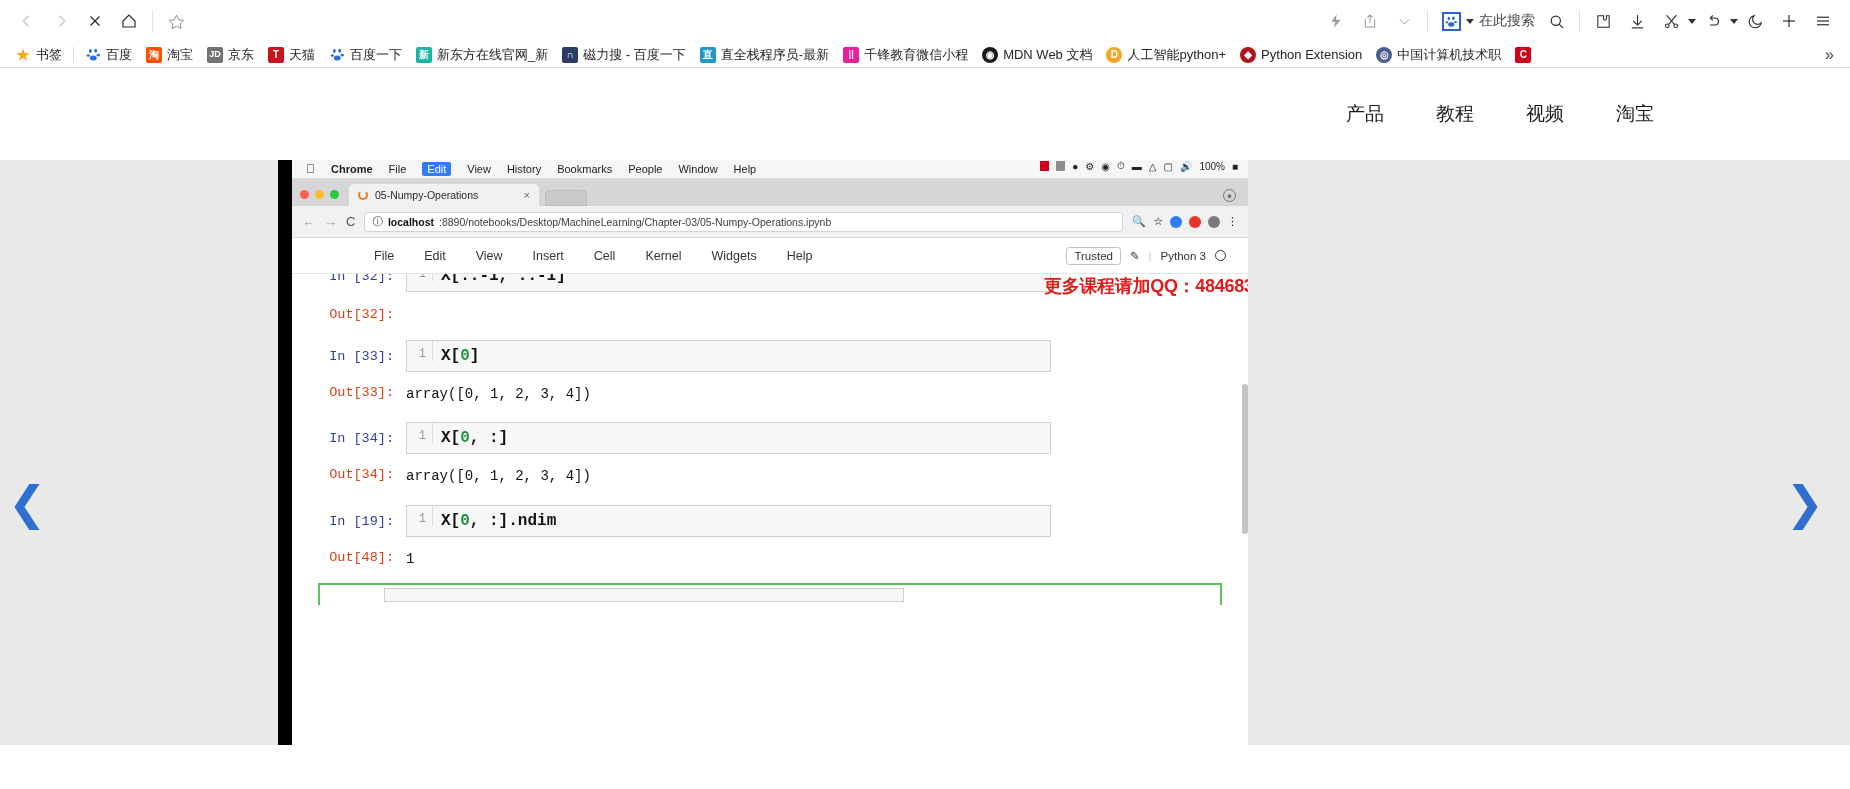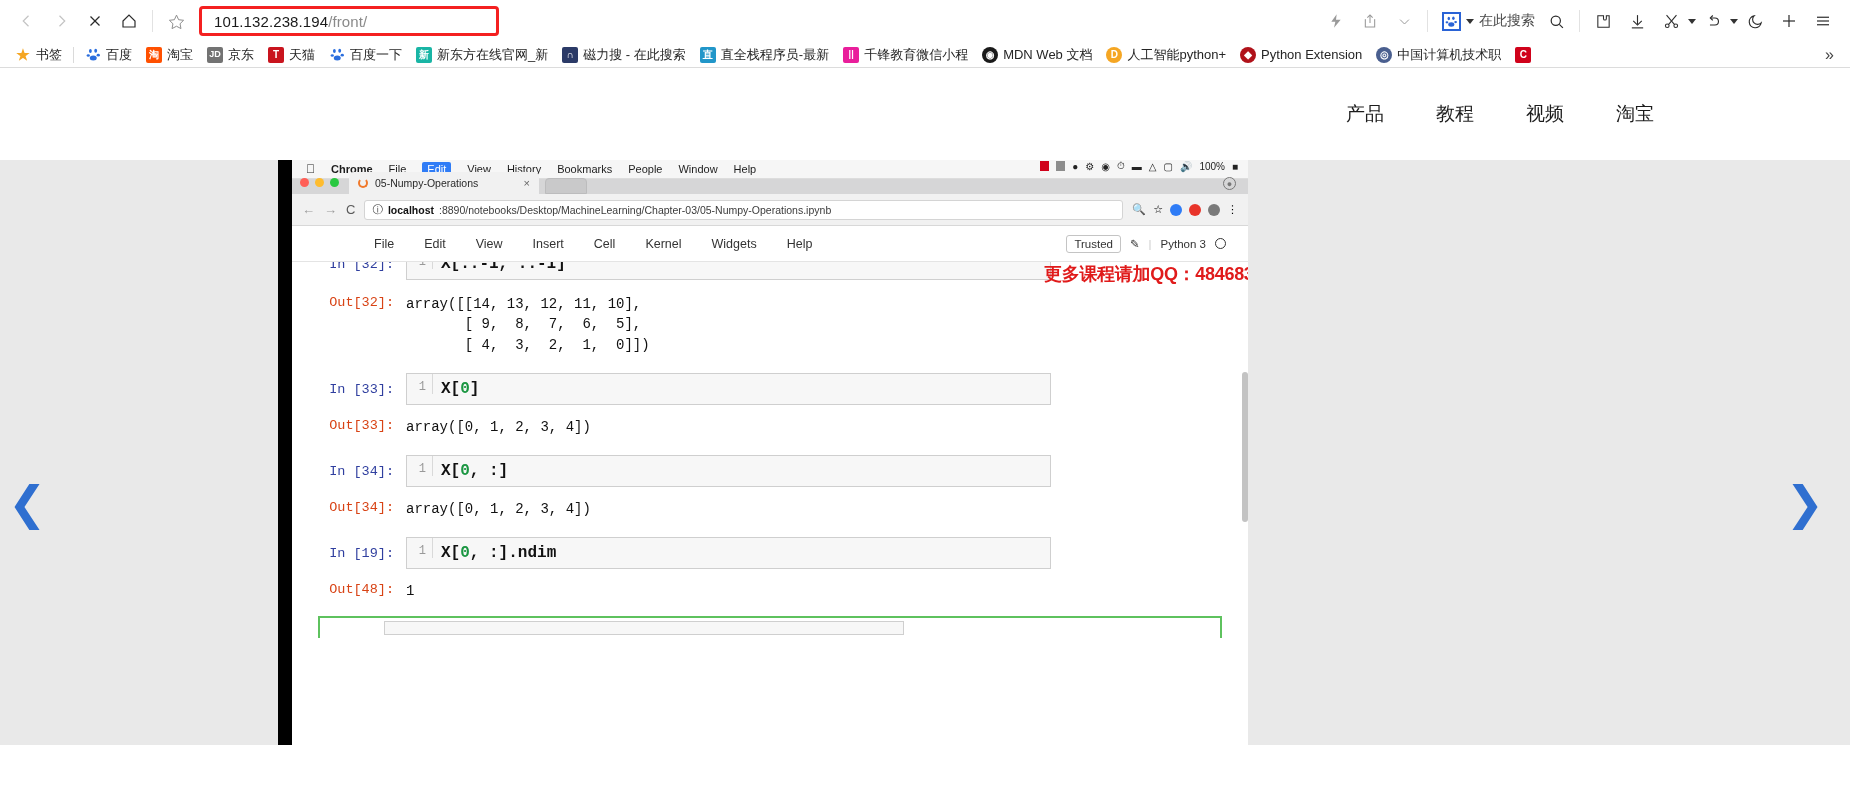--- a/index.html
+++ b/index.html
@@ -183,21 +183,21 @@
     background: #2f7cf6; color: #fff; padding: 1px 5px; border-radius: 2px;
   }
   .mac-status {
     position: absolute; right: 10px; top: 0;
     display: flex; align-items: center; gap: 7px;
     font-size: 10px; color: #222;
   }
   .sq { width: 9px; height: 10px; display:inline-block; }
 
   .chrome-tabs {
-    height: 15px; background: #d6d6d7;
+    height: 27px; background: #d6d6d7;
     display: flex; align-items: flex-end;
     padding-left: 8px; position: relative;
   }
   .traffic { display:flex; align-items:center; gap:6px; padding-bottom:7px; padding-right:10px;}
   .tl { width:9px;height:9px;border-radius:50%; }
   .chrome-tab {
     height: 22px;
     background: #f1f1f1;
     border-radius: 5px 5px 0 0;
     display: flex; align-items: center;
@@ -368,24 +368,20 @@
   <div class="tb-btn">
     <svg width="18" height="18" viewBox="0 0 24 24" fill="none" stroke="currentColor" stroke-width="1.6">
       <path d="M4 12 L12 4 L20 12 V20 H4 Z"></path>
     </svg>
   </div>
   <div class="tb-sep"></div>
   <div class="tb-btn">
     <svg width="17" height="17" viewBox="0 0 24 24" fill="none" stroke="#8d8d8d" stroke-width="1.4">
       <polygon points="12,3 15,9.5 22,10.3 17,15.2 18.3,22 12,18.7 5.7,22 7,15.2 2,10.3 9,9.5"></polygon>
     </svg>
-  </div>
-  <div class="url-bar">
-    <span>101.132.238.194</span>
-      <span class="url-path">/front/</span>
   </div>
 
   <div class="toolbar-spacer"></div>
 
   <div class="tb-right">
     <div class="tb-btn">
       <svg width="16" height="16" viewBox="0 0 24 24" fill="#9a9a9a">
           <polygon points="13,2 5,13 11,13 9,22 19,10 12,10"></polygon>
         </svg>
     </div>
@@ -512,21 +508,21 @@
         </svg>
     </span>
     <span class="bm-label">百度一下</span>
   </div>
   <div class="bm" style="max-width:150px">
     <span class="bm-ico" style="background:#19b5a5">新</span>
     <span class="bm-label">新东方在线官网_新</span>
   </div>
   <div class="bm" style="max-width:158px">
     <span class="bm-ico" style="background:#2b3a67">∩</span>
-    <span class="bm-label">磁力搜 - 在此搜索</span>
+    <span class="bm-label">磁力搜 - 百度一下</span>
   </div>
   <div class="bm" style="max-width:158px">
     <span class="bm-ico" style="background:#2196c9">直</span>
     <span class="bm-label">直全栈程序员-最新</span>
   </div>
   <div class="bm" style="max-width:160px">
     <span class="bm-ico" style="background:#e91e9b;font-size:9px">||</span>
     <span class="bm-label">千锋教育微信小程</span>
   </div>
   <div class="bm" style="max-width:150px">
@@ -654,23 +650,20 @@
           <div class="nb-row" style="margin-top:-16px">
             <div class="prompt prompt-in">In [32]:</div>
             <div class="cell-in">
               <div class="linenum">1</div>
               <div class="code">X[::-1, ::-1]</div>
             </div>
           </div>
 
           <div class="nb-row" style="margin-top:6px">
             <div class="prompt prompt-out">Out[32]:</div>
-            <div class="out-text">array([[14, 13, 12, 11, 10],
-       [ 9,  8,  7,  6,  5],
-       [ 4,  3,  2,  1,  0]])</div>
           </div>
 
           <div class="nb-spacer"></div>
 
           <div class="nb-row">
             <div class="prompt prompt-in">In [33]:</div>
             <div class="cell-in">
               <div class="linenum">1</div>
               <div class="code"><span>X[</span><span class="num">0</span><span>]</span></div>
             </div>

